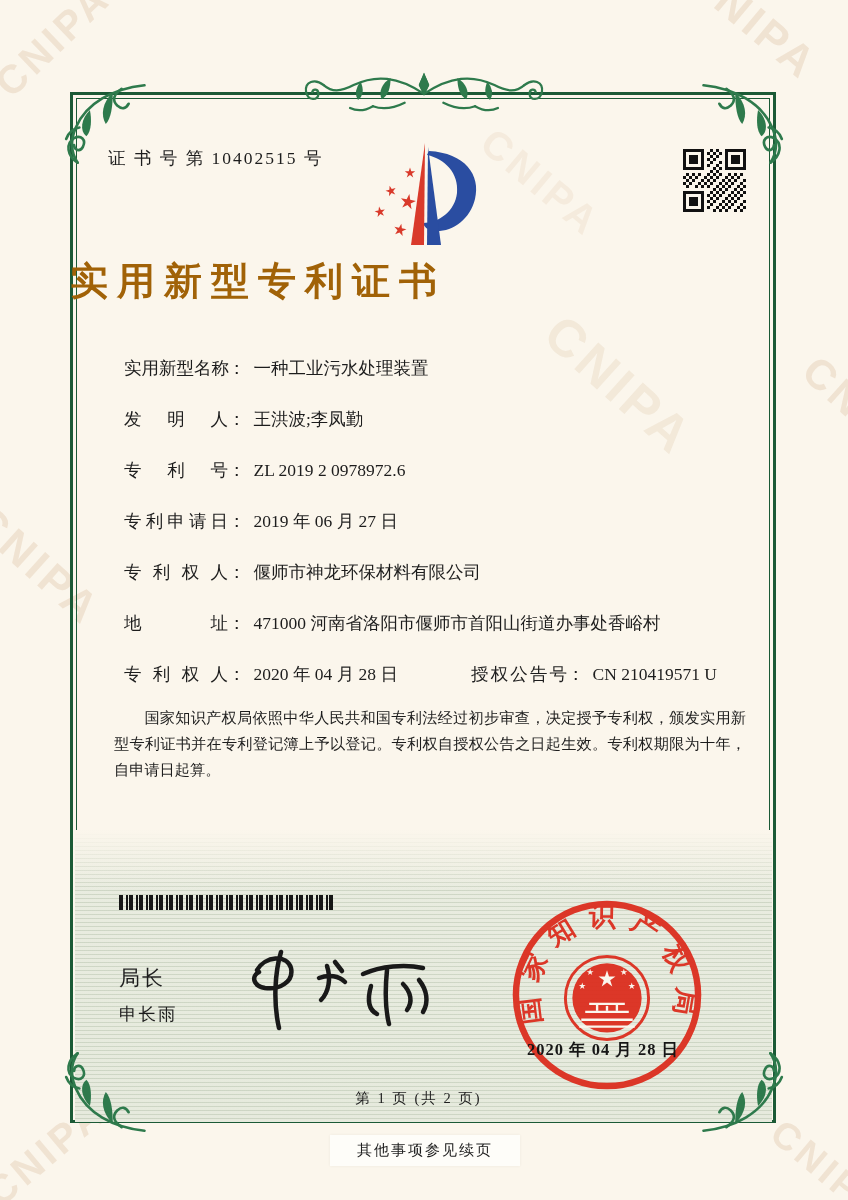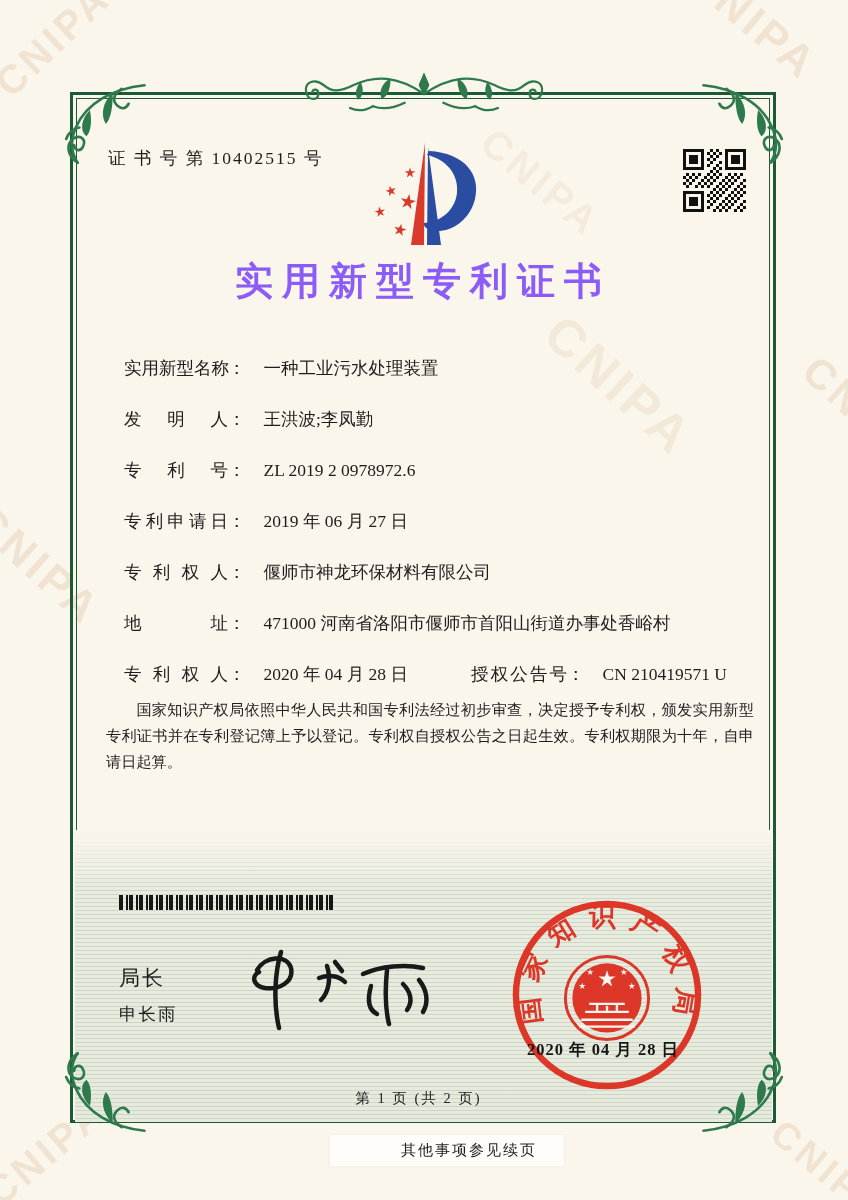--- a/index.html
+++ b/index.html
@@ -31,46 +31,46 @@
     background:
       repeating-linear-gradient(180deg, rgba(148,166,138,.30) 0 1px, rgba(0,0,0,0) 1px 4px),
       linear-gradient(#e9ece0,#e6eadd);
   }
   .wave-fade{
     left:75px;top:830px;width:697px;height:60px;z-index:4;
     background:linear-gradient(180deg,#fbf6ec 0%,rgba(251,246,236,0) 100%);
   }
   .cert-number{left:108px;top:146px;font-size:17.5px;letter-spacing:2px;z-index:6;}
   .title{
-    left:70px;top:256px;width:706px;text-align:center;z-index:6;
-    font-size:38px;font-weight:700;letter-spacing:9px;color:#8b5cf6;font-family:Liberation Mono, monospace;
+    left:70px;top:256px;width:706px;text-align:left;z-index:6;
+    font-size:38px;font-weight:700;letter-spacing:9px;color:#a16207;font-family:Liberation Mono, monospace;
   }
   .fields{left:108px;top:356px;width:650px;z-index:6;font-size:17.5px;}
   .frow{position:absolute;left:0;white-space:nowrap;}
   .flabel{
     display:inline-block;width:104px;text-align:justify;text-align-last:justify;
     vertical-align:bottom;
     margin-left:16px;
   }
   .fcolon{display:inline-block;}
-  .fvalue{margin-left:18px;}
+  .fvalue{margin-left:8px;}
   .grant2{position:absolute;left:347px;top:0;}
   .paras{left:106px;top:697px;width:648px;z-index:6;font-size:15.2px;line-height:26px;text-align:justify;}
-  .paras p{margin:0;text-indent:2em;}
+  .paras p{margin:8px;text-indent:2em;}
   .sig-title{left:119px;top:964px;font-size:21px;letter-spacing:2px;z-index:6;}
   .sig-name{left:119px;top:1002px;font-size:17.5px;letter-spacing:2px;z-index:6;}
   .seal-date{
     left:514px;top:1039px;width:178px;text-align:center;z-index:8;
     font-size:16.5px;letter-spacing:1px;color:#161616;font-weight:600;
   }
   .page-num{left:70px;top:1089px;width:697px;text-align:center;font-size:14.5px;letter-spacing:2px;z-index:6;}
   .cont-box{
     left:330px;top:1135px;width:190px;height:31px;z-index:6;
     background:#fefdf9;box-shadow:0 0 3px rgba(0,0,0,0.06);
-    text-align:center;line-height:31px;font-size:15px;letter-spacing:2px;padding-left:44px;
+    text-align:center;line-height:31px;font-size:15px;letter-spacing:2px;
   }
   svg{display:block;}
   .z5{z-index:5;} .z6{z-index:6;} .z7{z-index:7;}
 </style>
 </head>
 <body>
 
 <span class="wm" style="left:-18px;top:18px;font-size:40px;transform:rotate(-44deg);">CNIPA</span>
 <span class="wm" style="left:676px;top:-4px;font-size:44px;transform:rotate(40deg);">CNIPA</span>
 <span class="wm" style="left:470px;top:160px;font-size:40px;transform:rotate(40deg);color:rgba(219,186,156,0.18);">CNIPA</span>

